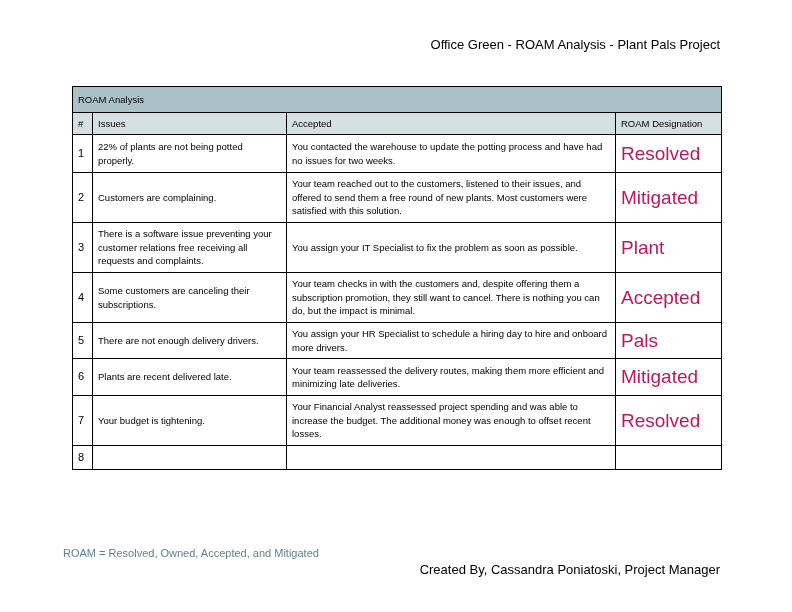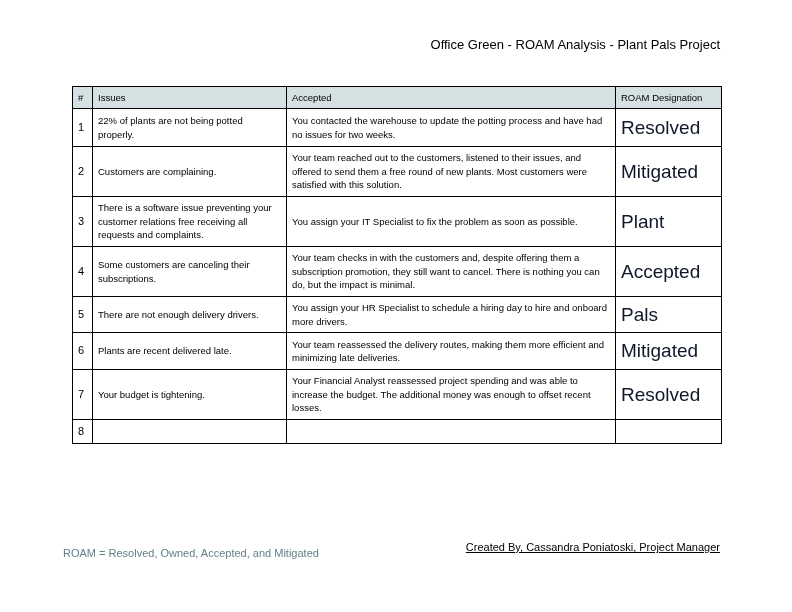--- a/index.html
+++ b/index.html
@@ -16,49 +16,52 @@
     }
     table.roam td, table.roam th {
       border: 1px solid #000; padding: 0 5px; vertical-align: middle;
       font-size: 9.5px; line-height: 13.5px; text-align: left; font-weight: normal;
     }
     .title-row th {
       background: #aac2c7; font-size: 13px; font-weight: bold; height: 25px; padding-left: 5px;
     }
     .head-row th { background: #d4e0e2; font-size: 11px; height: 21px; }
     .num { width: 9px; font-size: 11px !important; }
-    .desig { font-size: 19px !important; color: #0f172a; line-height: 22px !important; }
+    .desig { font-size: 19px !important; color: #be185d; line-height: 22px !important; }
     .r1 td { height: 37px; }
     .r2 td { height: 49px; }
     .r3 td { height: 49px; }
     .r4 td { height: 49px; }
     .r5 td { height: 35px; }
     .r6 td { height: 36px; }
     .r7 td { height: 49px; }
     .r8 td { height: 23px; }
     .legend {
       position: absolute; left: 63px; top: 547px; font-size: 11px; color: #63808a;
     }
     .credit {
-      position: absolute; right: 72px; top: 541px; font-size: 11px; color: #000; text-decoration: underline;
+      position: absolute; right: 72px; top: 562px; font-size: 13px; color: #000;
     }
   </style>
 </head>
 <body>
 
 <div class="header-title">Office Green - ROAM Analysis - Plant Pals Project</div>
 
 <table class="roam">
   <colgroup>
     <col style="width:20px">
       <col style="width:194px">
       <col style="width:329px">
       <col style="width:106px">
   </colgroup>
   <tbody>
+      <tr class="title-row">
+    <th colspan="4">ROAM Analysis</th>
+  </tr>
   <tr class="head-row">
     <th>#</th>
     <th>Issues</th>
     <th>Accepted</th>
     <th>ROAM Designation</th>
   </tr>
   <tr class="r1">
     <td class="num">1</td>
     <td>22% of plants are not being potted properly.</td>
     <td>You contacted the warehouse to update the potting process and have had no issues for two weeks.</td>

